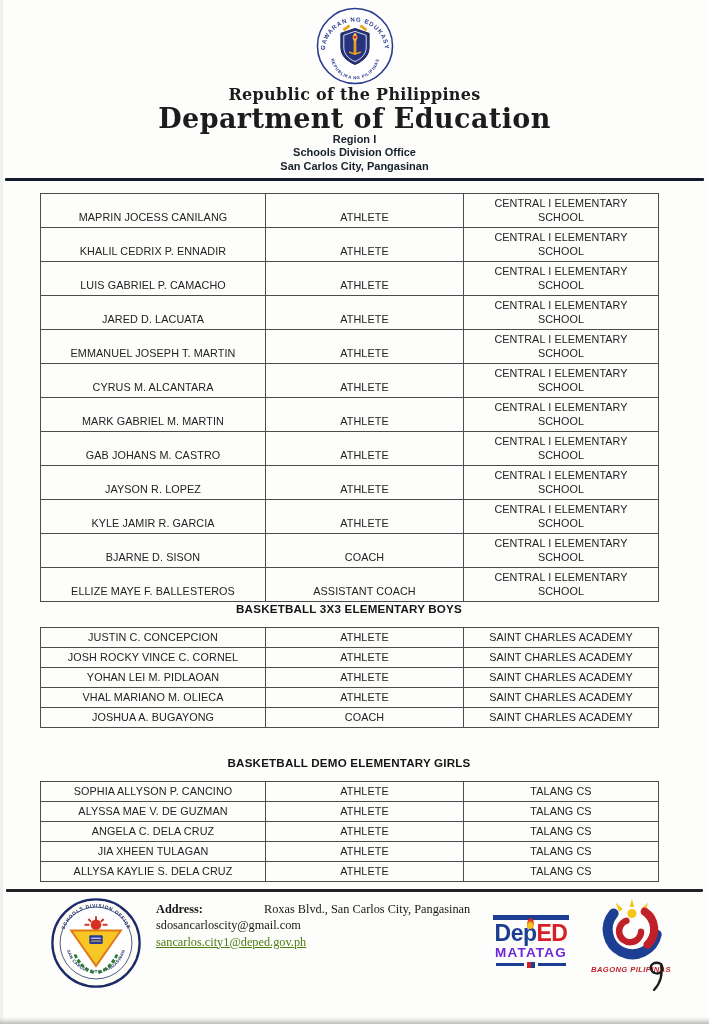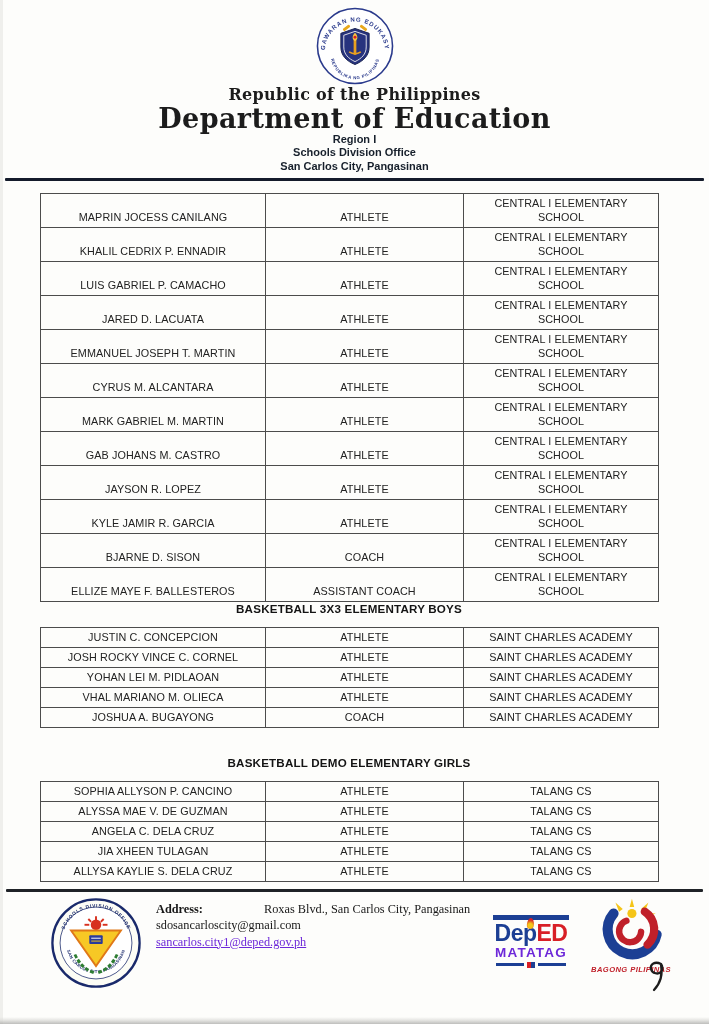--- a/index.html
+++ b/index.html
@@ -47,21 +47,21 @@
   }
   .st2{margin-top:28px;text-align:center;}
 
   
   .foot-rule{height:3px;background:#1f2227;margin:7px 6px 0 6px;border-radius:1px;}
   .footer{display:flex;align-items:flex-start;padding:5px 30px 0 50px;}
   .contact{margin-left:14px;margin-right:auto;font-family:"Liberation Serif", serif;font-size:12.3px;padding-top:4px;color:#181818;}
   .contact .row{display:flex;line-height:1.32;}
   .contact .lbl{width:108px;font-weight:700;flex:0 0 108px;}
   .contact .val{white-space:nowrap;}
-  .contact .link{color:#6d28d9;text-decoration:underline;cursor:pointer;}
+  .contact .link{color:#4d7c0f;text-decoration:underline;cursor:pointer;}
 
   .logo-matatag{width:104px;text-align:center;padding-top:2px;position:relative;margin-top:16px;}
   .mt-bar{height:5px;background:#1c3f94;width:76px;margin:0 auto 1px auto;}
   .deped-word{font-weight:700;font-size:23px;line-height:1.05;letter-spacing:-.5px;position:relative;display:inline-block;font-family:"Liberation Sans",sans-serif;}
   .dp-blue{color:#1c3f94;}
   .dp-red{color:#d81f26;}
   .dp-flame{
     position:absolute;left:45%;top:-3px;width:7px;height:11px;
     background:radial-gradient(circle at 50% 70%, #f5c518 25%, #d81f26 70%);
     border-radius:50% 50% 50% 50%/62% 62% 38% 38%;transform:rotate(6deg);

